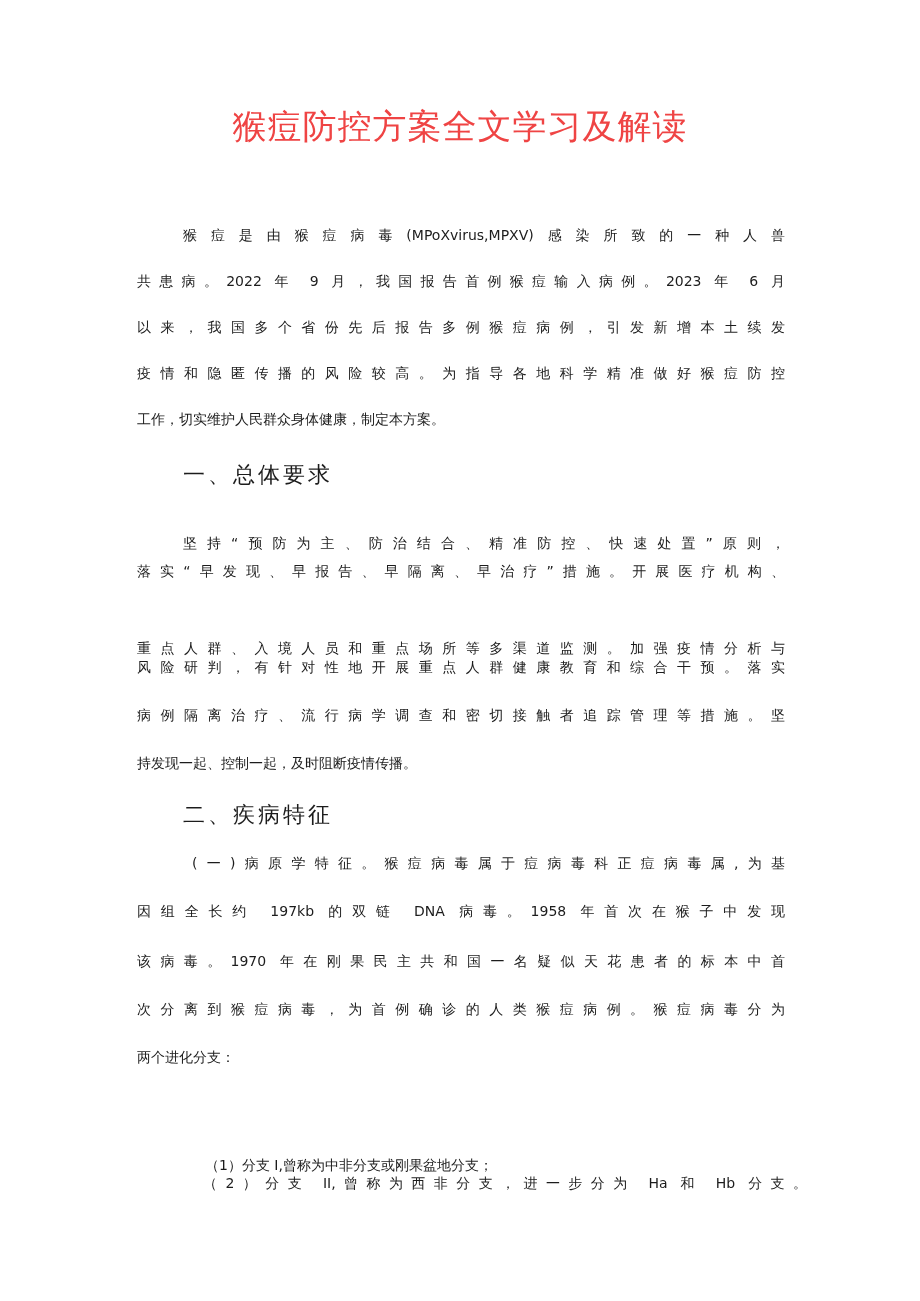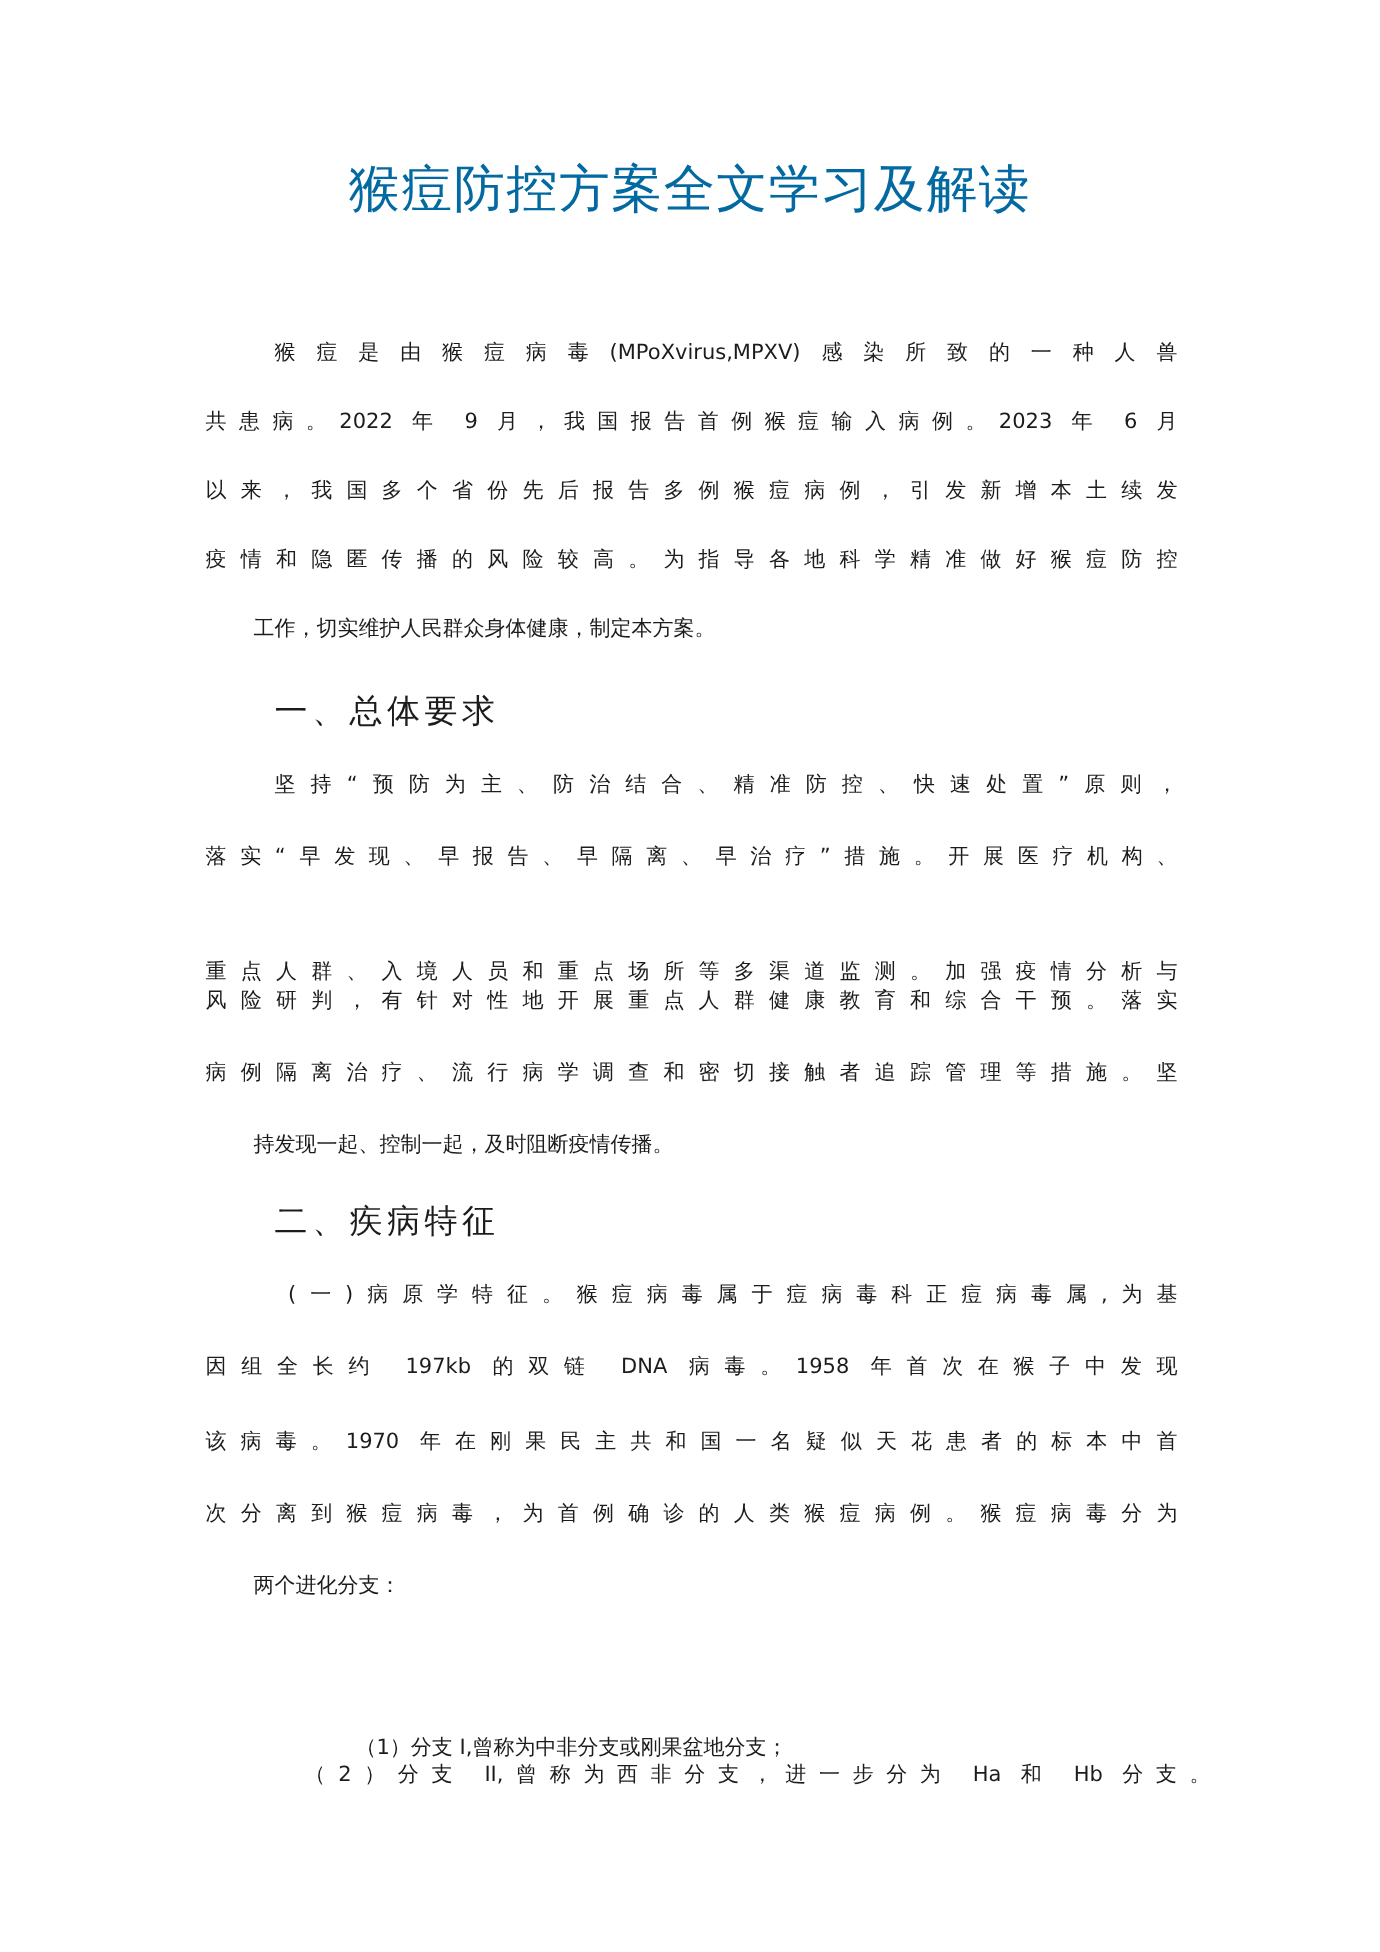--- a/index.html
+++ b/index.html
@@ -27,39 +27,38 @@
       position: absolute;
       left: 0;
       width: 920px;
       top: 104px;
       text-align: center;
       font-size: 34px;
       line-height: 44px;
       letter-spacing: 1px;
       font-family: "DejaVu Sans", "Liberation Sans", sans-serif;
       font-weight: normal;
-      color: #0369a1;
+      color: #ef4444;
       margin: 0;
     }
     .line {
       position: absolute;
       left: 137px;
       width: 648px;
       height: 36px;
       font-size: 14px;
       line-height: 36px;
       white-space: nowrap;
       text-align: justify;
       text-align-last: justify;
       font-family: "DejaVu Sans", "Liberation Sans", sans-serif;
       color: #1c1c1c;
     }
     .line.last {
       text-align-last: left;
-      margin-left: 32px;
     }
     .line.indent {
       left: 183px;
       width: 602px;
     }
     .line.indent-sub {
       left: 192px;
       width: 593px;
     }
     .line.item {
@@ -90,21 +89,21 @@
 
   <h1 class="title">猴痘防控方案全文学习及解读</h1>
 
   <div class="line indent" style="top:217px">猴痘是由猴痘病毒(MPoXvirus,MPXV)感染所致的一种人兽</div>
   <div class="line" style="top:263px">共患病。2022 年 9 月，我国报告首例猴痘输入病例。2023 年 6 月</div>
   <div class="line" style="top:309px">以来，我国多个省份先后报告多例猴痘病例，引发新增本土续发</div>
   <div class="line" style="top:355px">疫情和隐匿传播的风险较高。为指导各地科学精准做好猴痘防控</div>
   <div class="line last" style="top:401px">工作，切实维护人民群众身体健康，制定本方案。</div>
 
   <div class="heading" style="top:457px">一、总体要求</div>
-  <div class="line indent" style="top:505px">坚持“预防为主、防治结合、精准防控、快速处置”原则，</div>
+  <div class="line indent" style="top:525px">坚持“预防为主、防治结合、精准防控、快速处置”原则，</div>
   <div class="line" style="top:553px">落实“早发现、早报告、早隔离、早治疗”措施。开展医疗机构、</div>
   <div class="line" style="top:630px">重点人群、入境人员和重点场所等多渠道监测。加强疫情分析与</div>
   <div class="line" style="top:697px">病例隔离治疗、流行病学调查和密切接触者追踪管理等措施。坚</div>
   <div class="line" style="top:649px">风险研判，有针对性地开展重点人群健康教育和综合干预。落实</div>
   <div class="line last" style="top:745px">持发现一起、控制一起，及时阻断疫情传播。</div>
 
   <div class="heading" style="top:797px">二、疾病特征</div>
   <div class="line indent-sub" style="top:845px">(一)病原学特征。猴痘病毒属于痘病毒科正痘病毒属,为基</div>
   <div class="line" style="top:893px">因组全长约 197kb 的双链 DNA 病毒。1958 年首次在猴子中发现</div>
   <div class="line" style="top:943px">该病毒。1970 年在刚果民主共和国一名疑似天花患者的标本中首</div>

